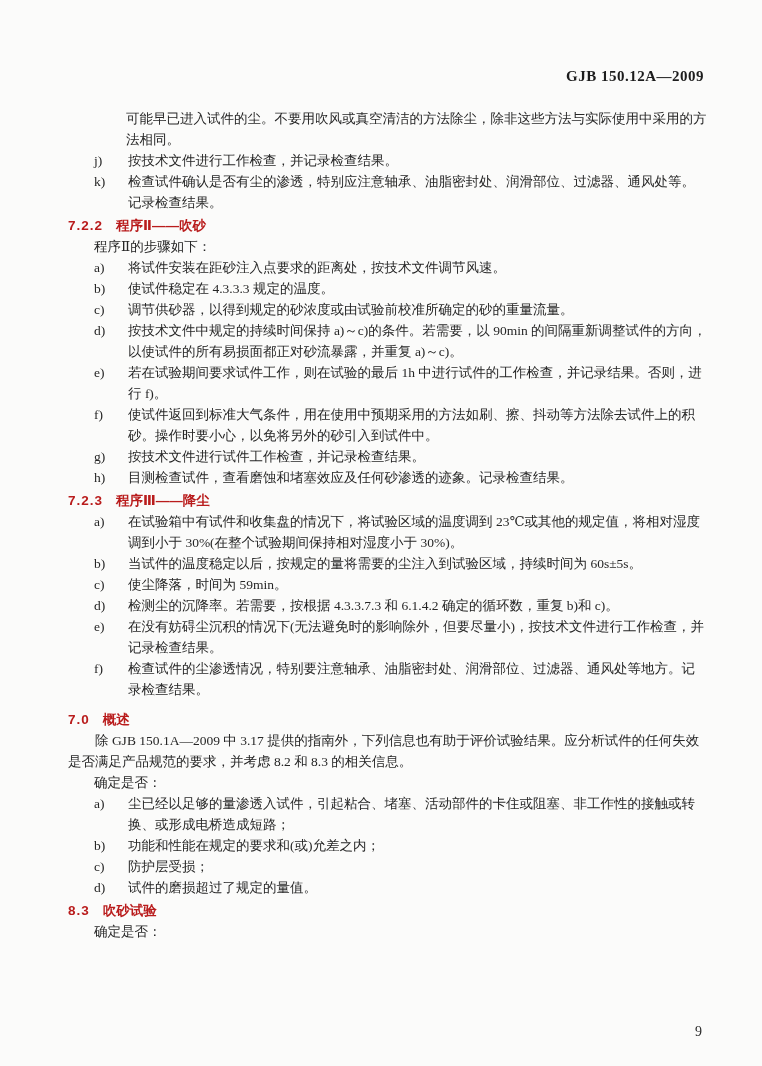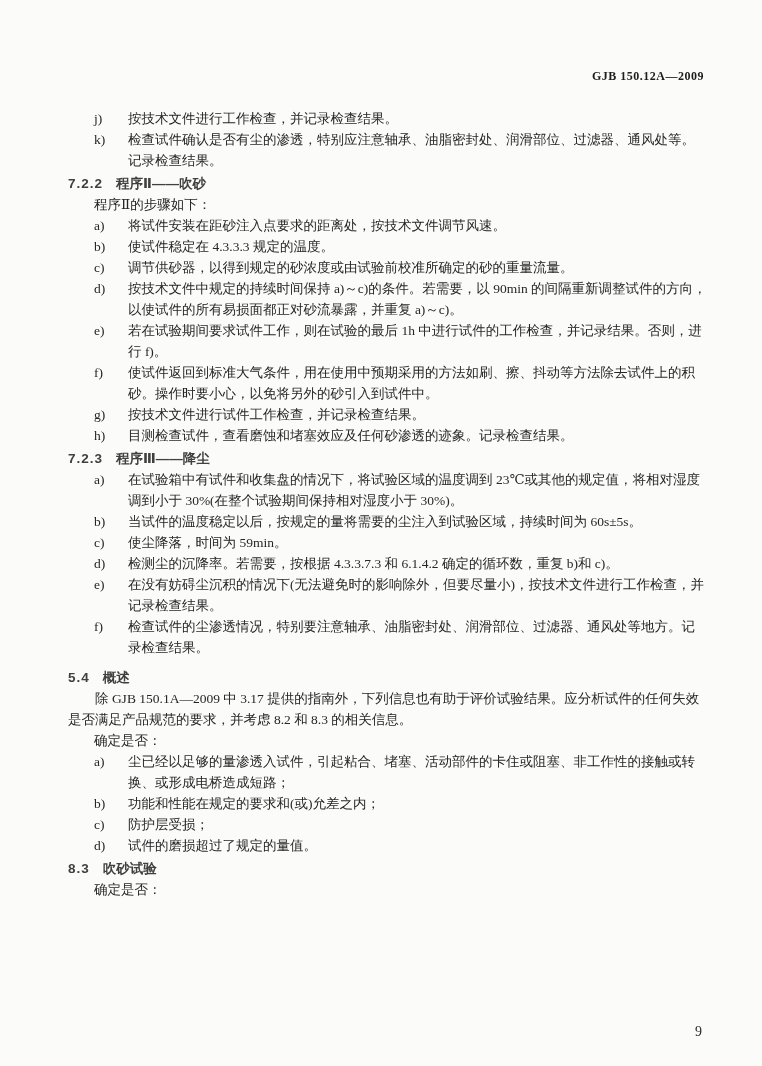--- a/index.html
+++ b/index.html
@@ -16,21 +16,21 @@
     font-family: "Liberation Serif", "DejaVu Serif", serif;
     font-size: 13.5px;
     line-height: 21px;
     overflow: hidden;
   }
   .doc-code {
     position: absolute;
     top: 66px;
     right: 58px;
     font-weight: bold;
-    font-size: 12px;
+    font-size: 15px;
     letter-spacing: 0.5px;
     color: #1d1d1d;
   }
   .content {
     position: absolute;
     left: 68px;
     right: 54px;
     top: 108px;
   }
   .hang-para {
@@ -46,21 +46,21 @@
   }
   .li-label {
     flex: 0 0 34px;
   }
   .li-text {
     flex: 1;
   }
   .sec-head {
     font-family: "Liberation Sans", "DejaVu Sans", sans-serif;
     font-weight: bold;
-    color: #404040;
+    color: #b91c1c;
     margin-top: 2px;
   }
   .sec-head .sec-num {
     margin-right: 13px;
     letter-spacing: 1px;
   }
   .sec-head.major {
     margin-top: 9px;
   }
   .body-para {
@@ -76,20 +76,21 @@
 </style>
 </head>
 <body>
 
 <div class="page">
 
   <div class="doc-code">GJB 150.12A—2009</div>
 
   <div class="content">
 
+    <p class="hang-para">可能早已进入试件的尘。不要用吹风或真空清洁的方法除尘，除非这些方法与实际使用中采用的方法相同。</p>
 
     <div class="li">
       <span class="li-label">j)</span>
       <span class="li-text">按技术文件进行工作检查，并记录检查结果。</span>
     </div>
     <div class="li">
       <span class="li-label">k)</span>
       <span class="li-text">检查试件确认是否有尘的渗透，特别应注意轴承、油脂密封处、润滑部位、过滤器、通风处等。记录检查结果。</span>
     </div>
 
@@ -155,21 +156,21 @@
       <span class="li-label">e)</span>
       <span class="li-text">在没有妨碍尘沉积的情况下(无法避免时的影响除外，但要尽量小)，按技术文件进行工作检查，并记录检查结果。</span>
     </div>
     <div class="li">
       <span class="li-label">f)</span>
       <span class="li-text">检查试件的尘渗透情况，特别要注意轴承、油脂密封处、润滑部位、过滤器、通风处等地方。记录检查结果。</span>
     </div>
 
 
     <div class="sec-head major">
-      <span class="sec-num">5.4</span><span class="sec-title">概述</span>
+      <span class="sec-num">7.0</span><span class="sec-title">概述</span>
     </div>
     <p class="body-para">除 GJB 150.1A—2009 中 3.17 提供的指南外，下列信息也有助于评价试验结果。应分析试件的任何失效是否满足产品规范的要求，并考虑 8.2 和 8.3 的相关信息。</p>
 
     <p class="intro">确定是否：</p>
 
     <div class="li">
       <span class="li-label">a)</span>
       <span class="li-text">尘已经以足够的量渗透入试件，引起粘合、堵塞、活动部件的卡住或阻塞、非工作性的接触或转换、或形成电桥造成短路；</span>
     </div>
     <div class="li">

